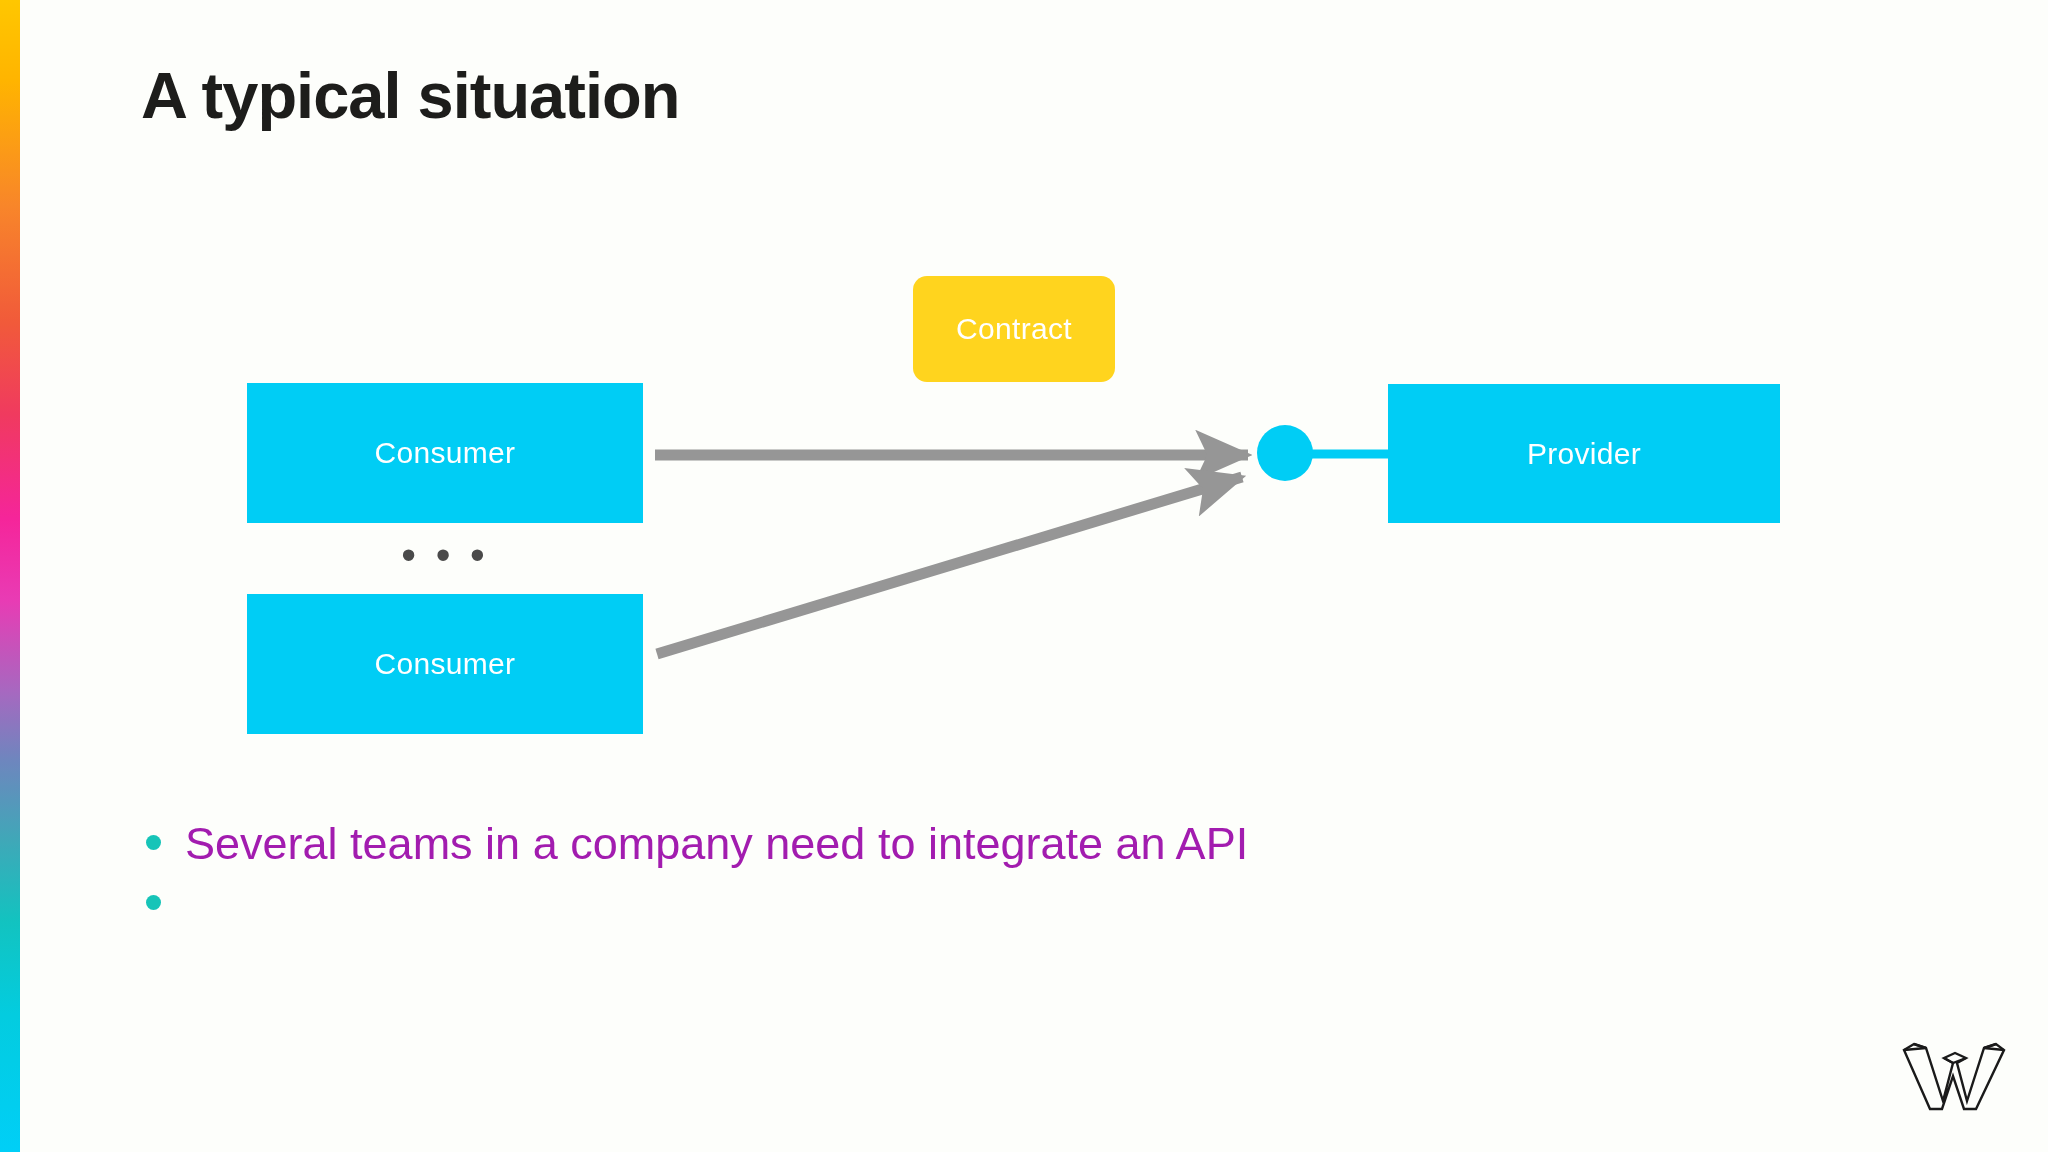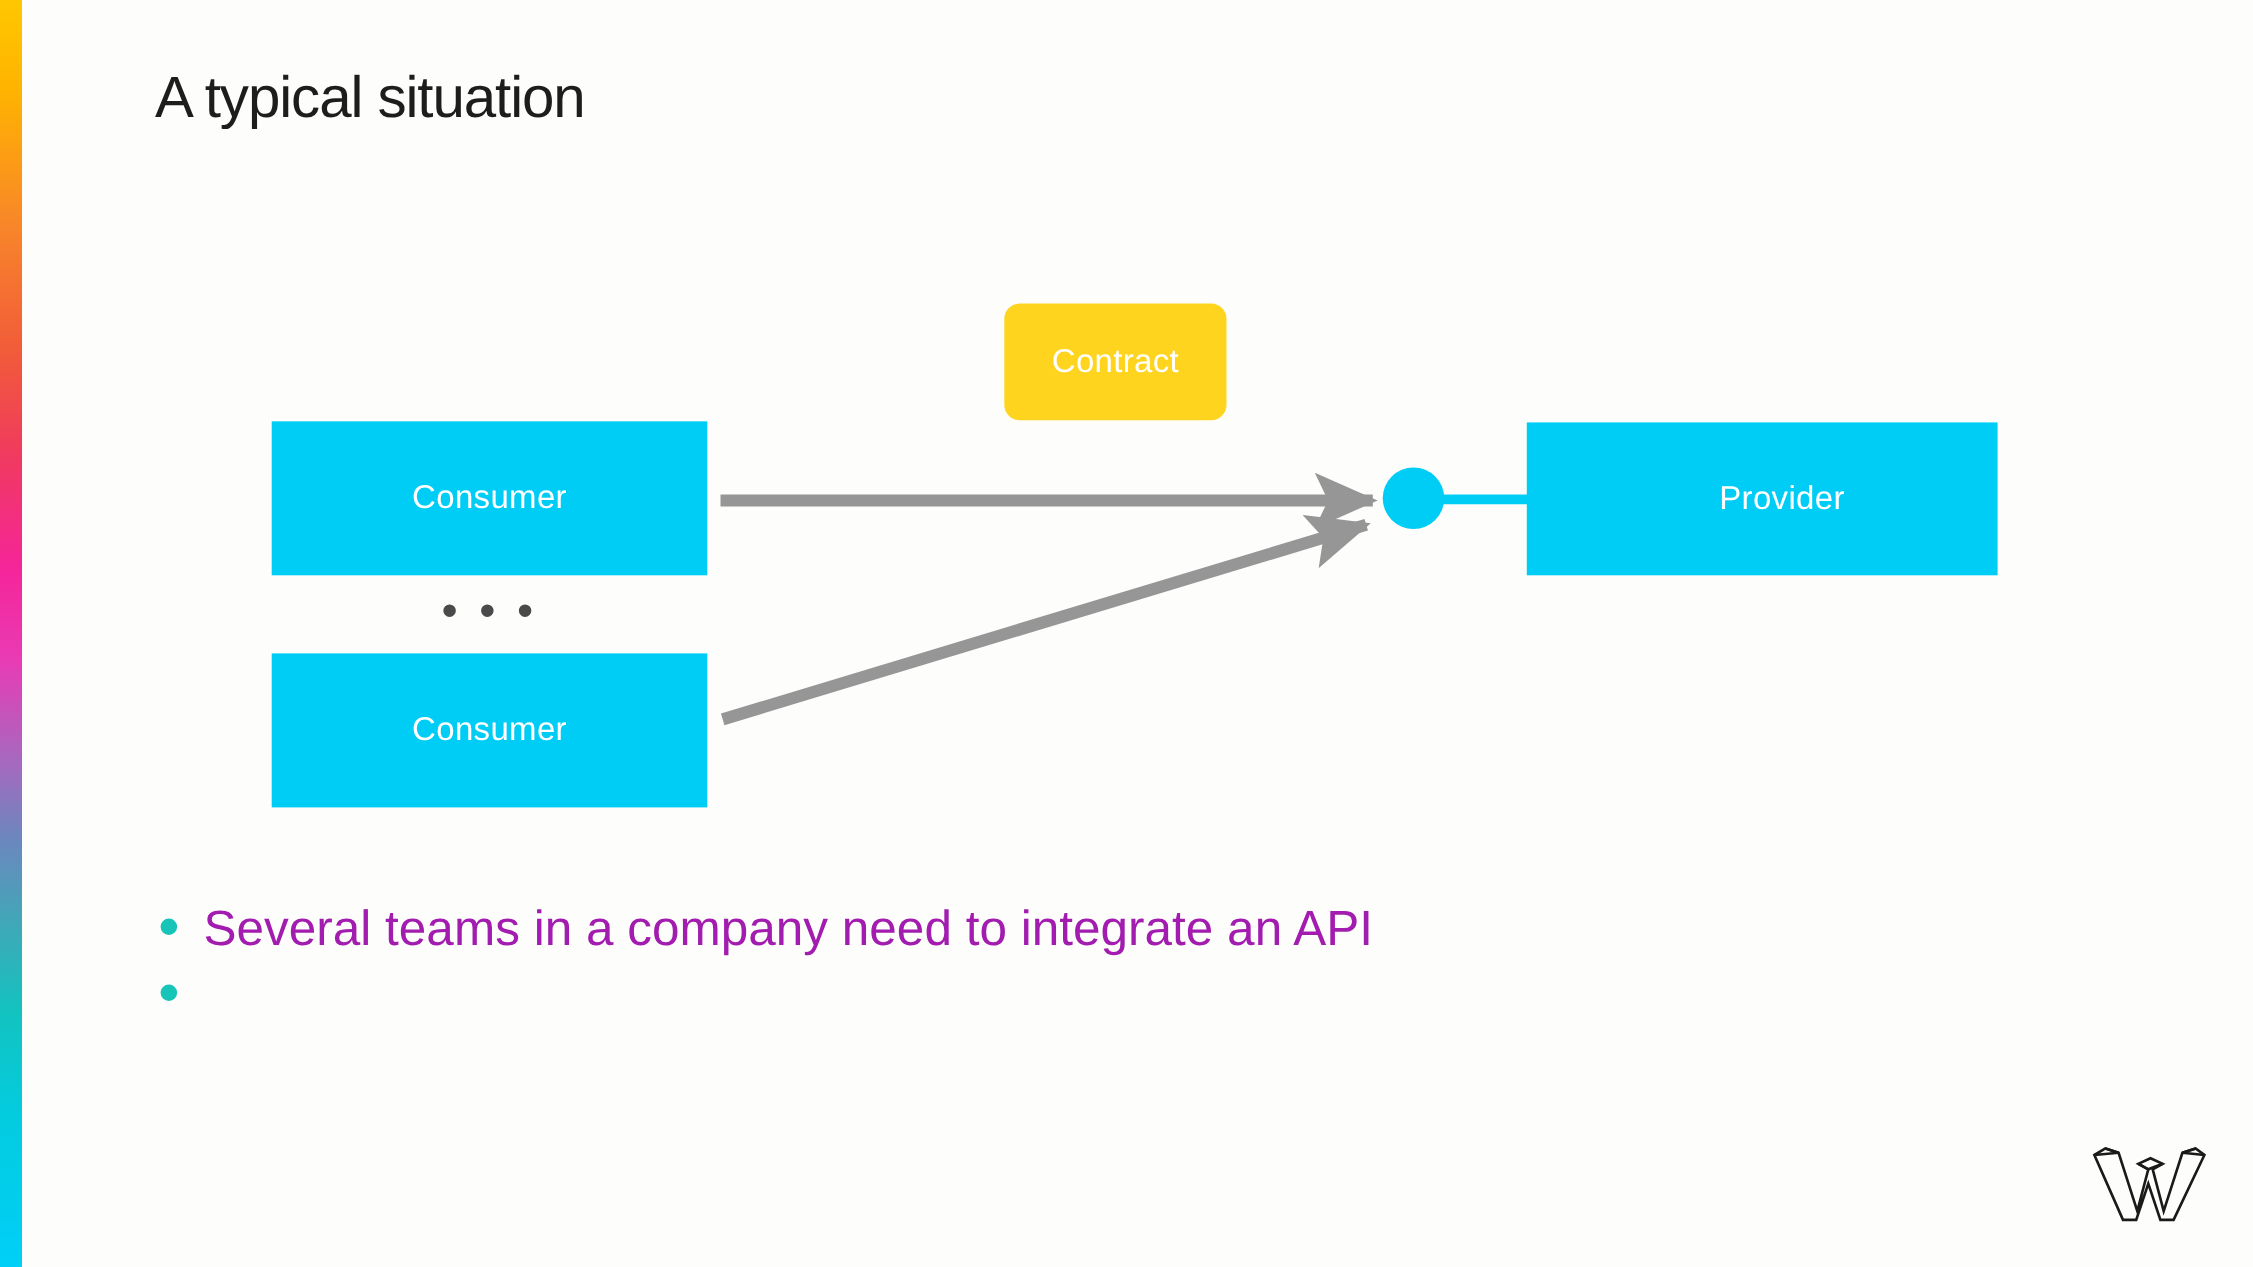--- a/index.html
+++ b/index.html
@@ -36,22 +36,22 @@
       #12C3C0 80%,
       #03CCDF 88%,
       #00CFF7 100%);
   }
 
   
   #title {
     position: absolute;
     left: 141px;
     top: 58px;
-    font-size: 53px;
-    font-weight: 400;
+    font-size: 65px;
+    font-weight: 700;
     letter-spacing: -1px;
     color: #1D1D1B;
     white-space: nowrap;
   }
 
   
   #diagram {
     position: absolute;
     left: 0; top: 0;
     width: 2048px;
@@ -77,21 +77,20 @@
   }
   #box-consumer-2 {
     left: 247px; top: 594px;
     width: 396px; height: 140px;
     background: #00CDF5;
   }
   #box-provider {
     left: 1388px; top: 384px;
     width: 392px; height: 139px;
     background: #00CDF5;
-    padding-left: 36px;
   }
   #box-contract {
     left: 913px; top: 276px;
     width: 202px; height: 106px;
     background: #FFD41E;
     border-radius: 14px;
     font-size: 30px;
   }
 
   #ellipsis {

